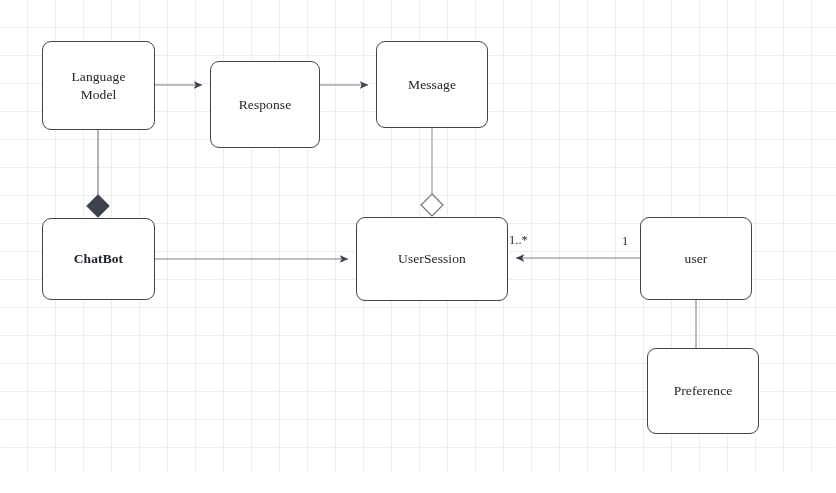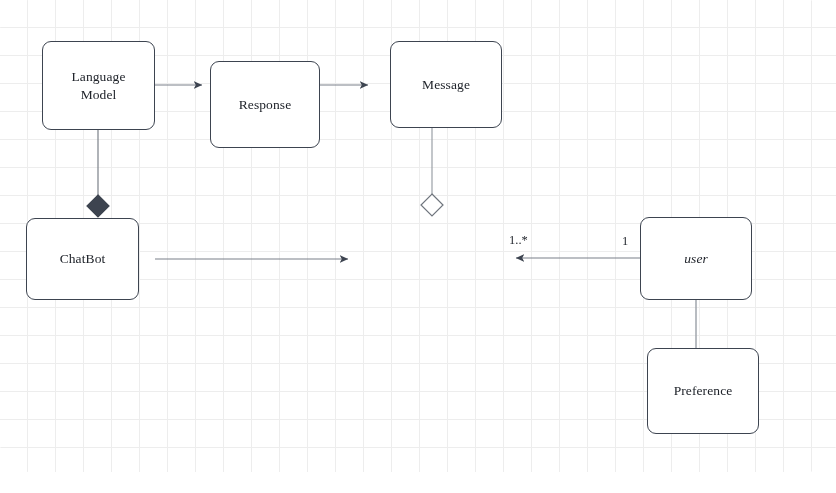--- a/index.html
+++ b/index.html
@@ -113,30 +113,33 @@
 
   <div class="node" style="left:42px; top:41px; width:113px; height:89px;">
     <span class="node-label">Language
 Model</span>
   </div>
 
   <div class="node" style="left:210px; top:41px; width:110px; height:87px;margin-top:20px;">
     <span class="node-label">Response</span>
   </div>
 
-  <div class="node" style="left:376px; top:41px; width:112px; height:87px;margin-left:14px;">
+  <div class="node" style="left:376px; top:41px; width:112px; height:87px;">
     <span class="node-label">Message</span>
   </div>
 
-  <div class="node" style="left:26px; top:218px; width:113px; height:82px;">
+  <div class="node" style="left:42px; top:218px; width:113px; height:82px;font-weight:bold;">
     <span class="node-label">ChatBot</span>
   </div>
 
+  <div class="node" style="left:356px; top:217px; width:152px; height:84px;">
+    <span class="node-label">UserSession</span>
+  </div>
 
-  <div class="node" style="left:640px; top:217px; width:112px; height:83px;font-style:italic;">
+  <div class="node" style="left:640px; top:217px; width:112px; height:83px;">
     <span class="node-label">user</span>
   </div>
 
   <div class="node" style="left:647px; top:348px; width:112px; height:86px;text-align:right;">
     <span class="node-label">Preference</span>
   </div>
 
   <span class="edge-label" style="left:509px; top:233px;">1..*</span>
 
   <span class="edge-label" style="left:622px; top:234px;">1</span>

